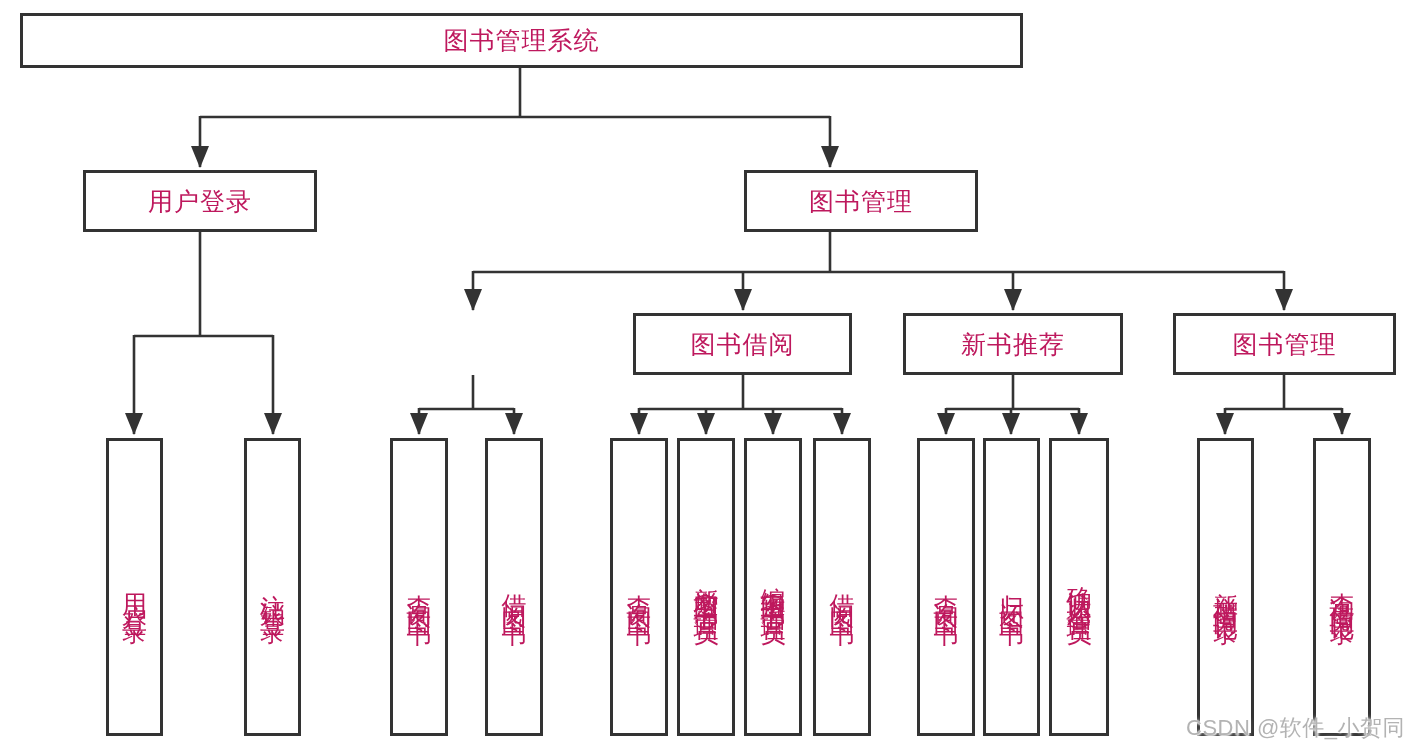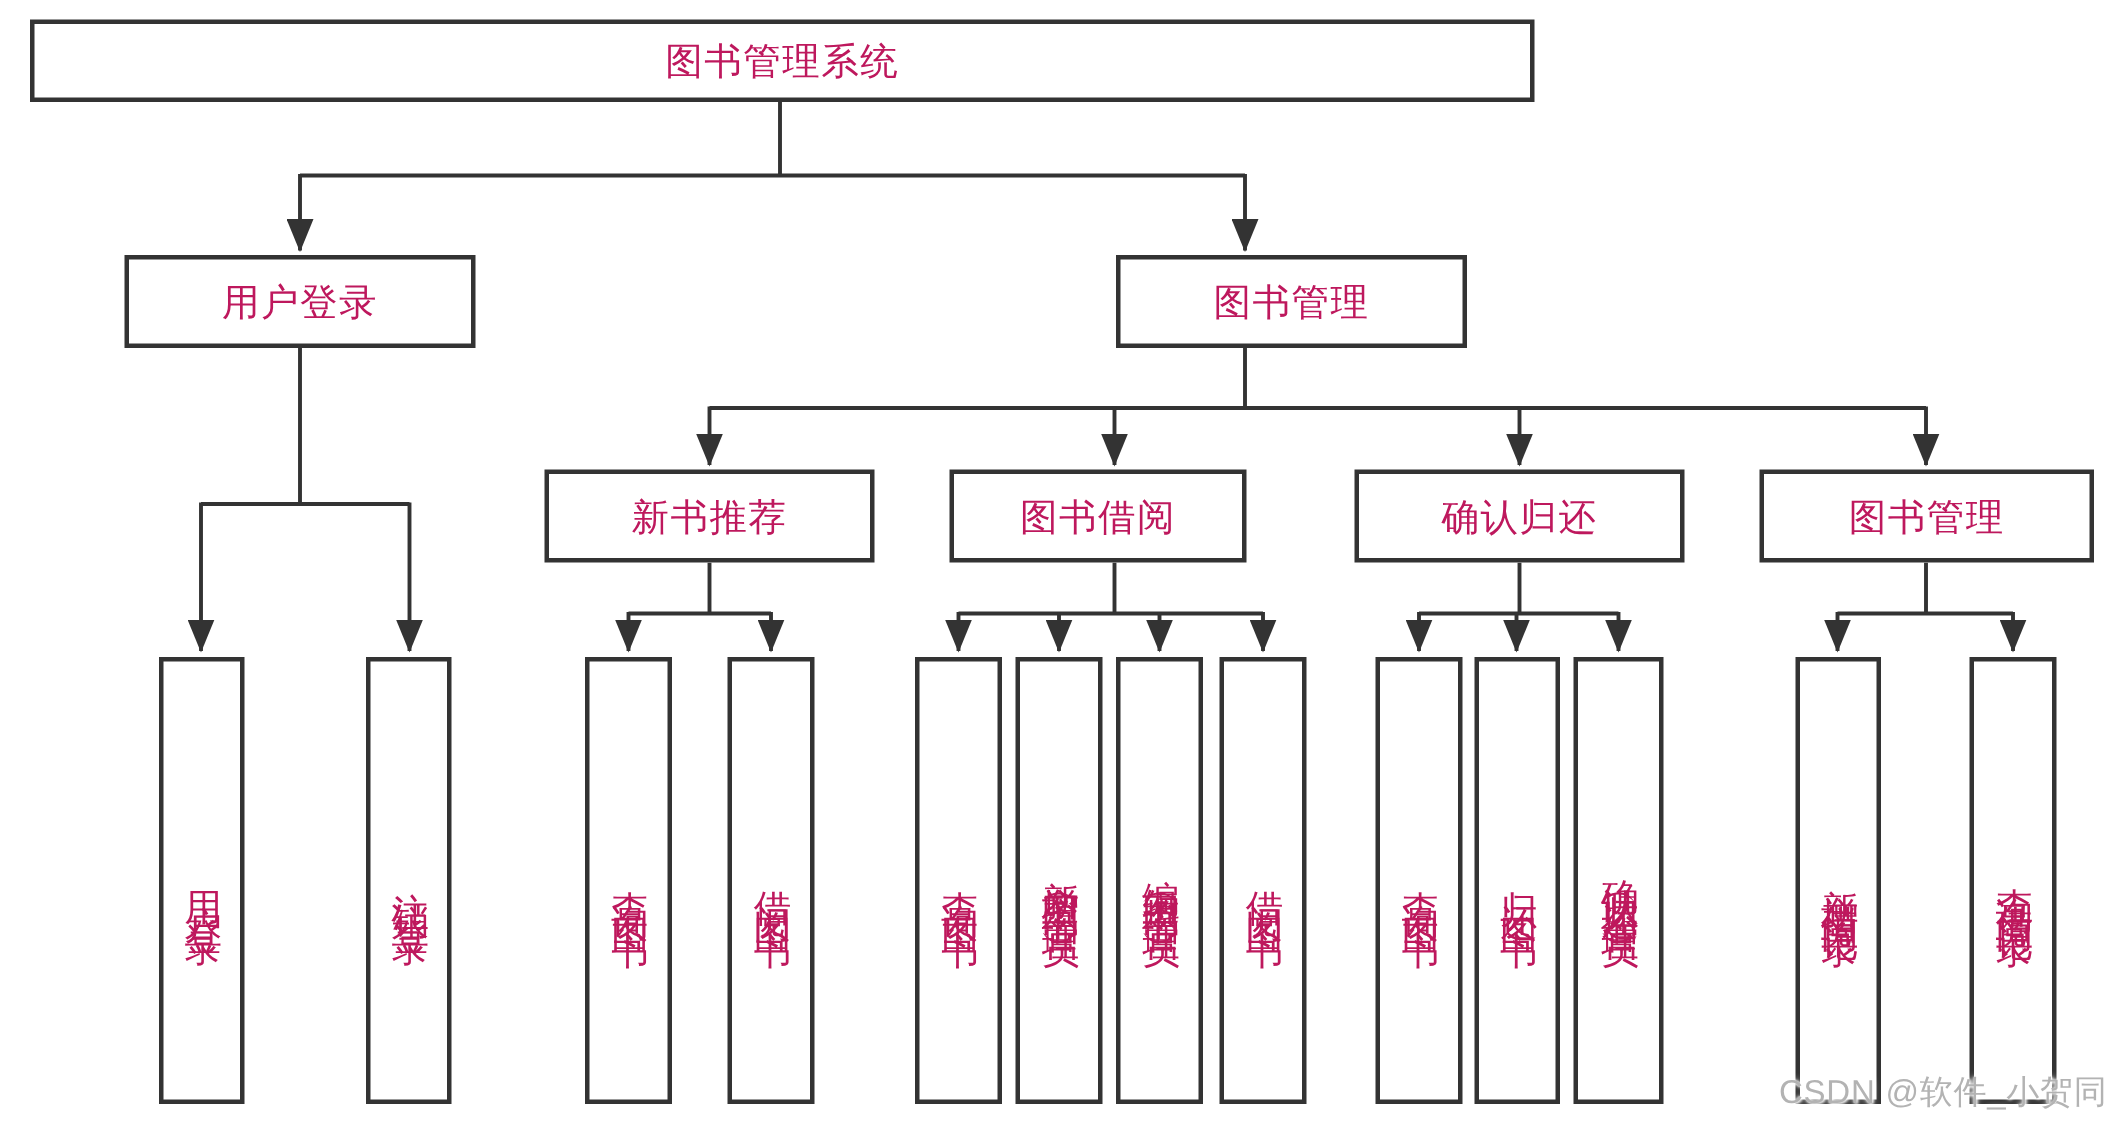--- a/index.html
+++ b/index.html
@@ -101,28 +101,25 @@
     <span class="label">图书管理系统</span>
   </div>
 
   <div class="node hbox" style="left:83px;top:170px;width:234px;height:62px;">
     <span class="label">用户登录</span>
   </div>
   <div class="node hbox" style="left:744px;top:170px;width:234px;height:62px;">
     <span class="label">图书管理</span>
   </div>
 
-  <div class="node hbox" style="left:363px;top:313px;width:220px;height:62px;">
-    <span class="label">新书推荐</span>
-  </div>
-  <div class="node hbox" style="left:633px;top:313px;width:198px;height:62px;text-align:center;">
+  <div class="node hbox" style="left:633px;top:313px;width:219px;height:62px;text-align:center;">
     <span class="label">图书借阅</span>
   </div>
   <div class="node hbox" style="left:903px;top:313px;width:220px;height:62px;">
-    <span class="label">确认归还</span>
+    <span class="label">新书推荐</span>
   </div>
   <div class="node hbox" style="left:1173px;top:313px;width:223px;height:62px;">
     <span class="label">图书管理</span>
   </div>
 
   <div class="node vbox chars4" style="left:106px;top:438px;width:57px;height:298px;">
     <span class="vtext">用户登录</span>
   </div>
   <div class="node vbox chars4" style="left:244px;top:438px;width:57px;height:298px;">
     <span class="vtext">注销登录</span>

